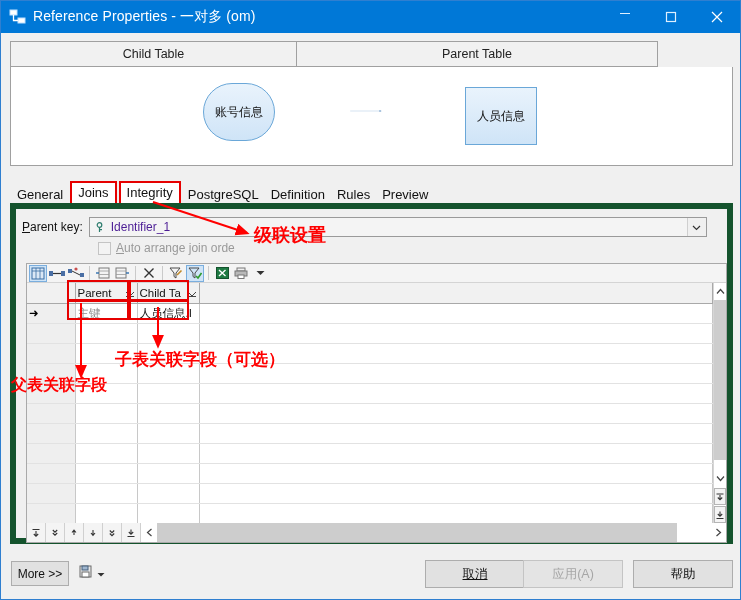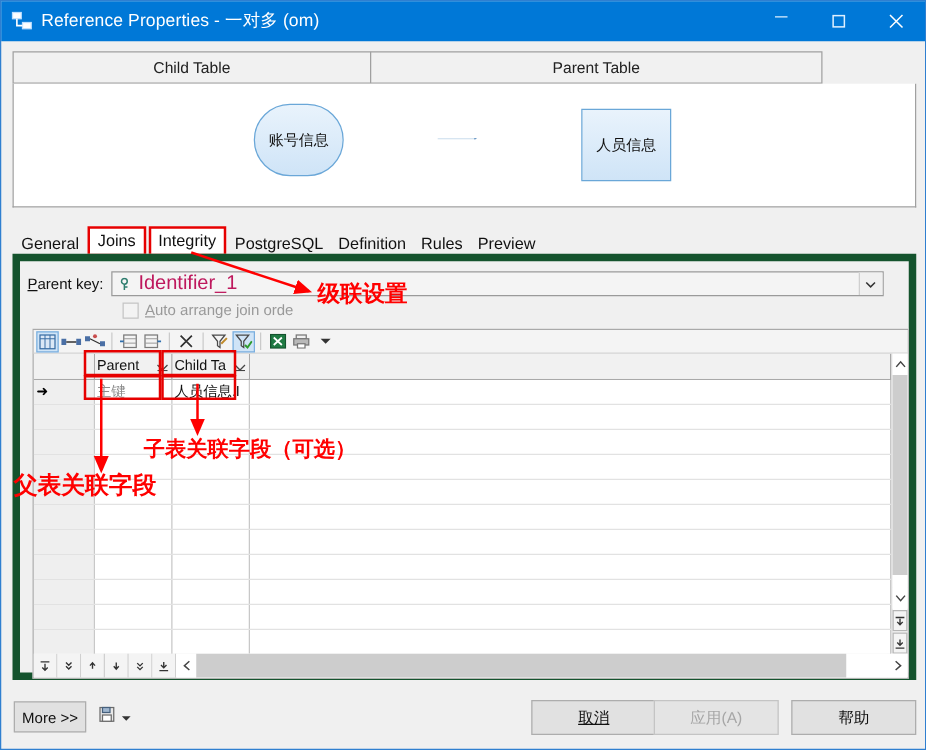--- a/index.html
+++ b/index.html
@@ -65,21 +65,21 @@
     box-sizing:border-box;border:6px solid #14532d;background:#f0f0f0;
   }
   .pk-row{position:absolute;left:6px;top:8px;display:flex;align-items:center;}
   .pk-label{font-size:12px;color:#111;margin-right:6px;}
   .pk-label u{text-decoration:underline;}
   .combo{
     box-sizing:border-box;width:618px;height:20px;border:1px solid #9a9a9a;
     background:#f4f4f4;display:flex;align-items:center;position:relative;
   }
   .combo .key-ic{width:16px;display:flex;align-items:center;justify-content:center;margin-left:2px;}
-  .combo .cval{font-size:16px;color:#be185d;margin-left:3px;}
+  .combo .cval{font-size:12px;color:#4c1d95;margin-left:3px;}
   .combo .arrow{
     position:absolute;right:0;top:0;width:18px;height:18px;
     display:flex;align-items:center;justify-content:center;background:#f0f0f0;
     border-left:1px solid #cfcfcf;
   }
   .chk-row{position:absolute;left:82px;top:32px;display:flex;align-items:center;}
   .chkbox{
     width:13px;height:13px;box-sizing:border-box;border:1px solid #c4c4c4;background:#f3f3f3;
     margin-right:5px;
   }
@@ -534,20 +534,20 @@
 
     <path d="M152 201 L246 232" stroke="#ff0000" stroke-width="2" fill="none" marker-end="url(#rhead)"></path>
 
     <path d="M80 302 L80 375" stroke="#ff0000" stroke-width="2" fill="none" marker-end="url(#rhead)"></path>
 
     <path d="M157 306 L157 345" stroke="#ff0000" stroke-width="2" fill="none" marker-end="url(#rhead)"></path>
   </svg>
 
   <div class="anno" style="left:253px;top:222px;font-size:18px;">级联设置</div>
   <div class="anno" style="left:114px;top:347px;font-size:17px;">子表关联字段（可选）</div>
-  <div class="anno" style="left:10px;top:374px;font-size:19px;">父表关联字段</div>
+  <div class="anno" style="left:10px;top:374px;font-size:16px;">父表关联字段</div>
 
   <div class="redbox" style="left:66px;top:279px;width:62px;height:21px;"></div>
   <div class="redbox" style="left:128px;top:279px;width:60px;height:21px;"></div>
   <div class="redbox" style="left:66px;top:299px;width:62px;height:20px;"></div>
   <div class="redbox" style="left:128px;top:299px;width:60px;height:20px;"></div>
 
 </div>
 
 </body></html>

